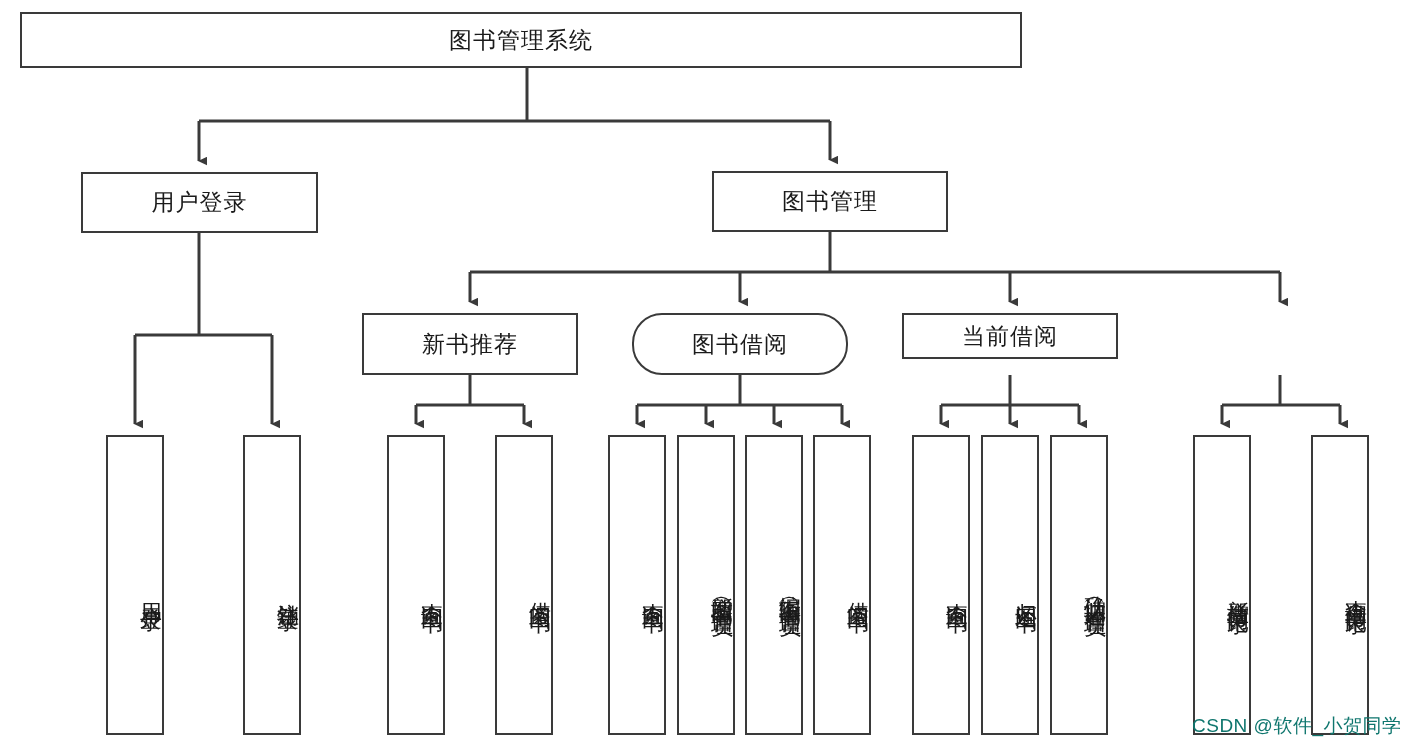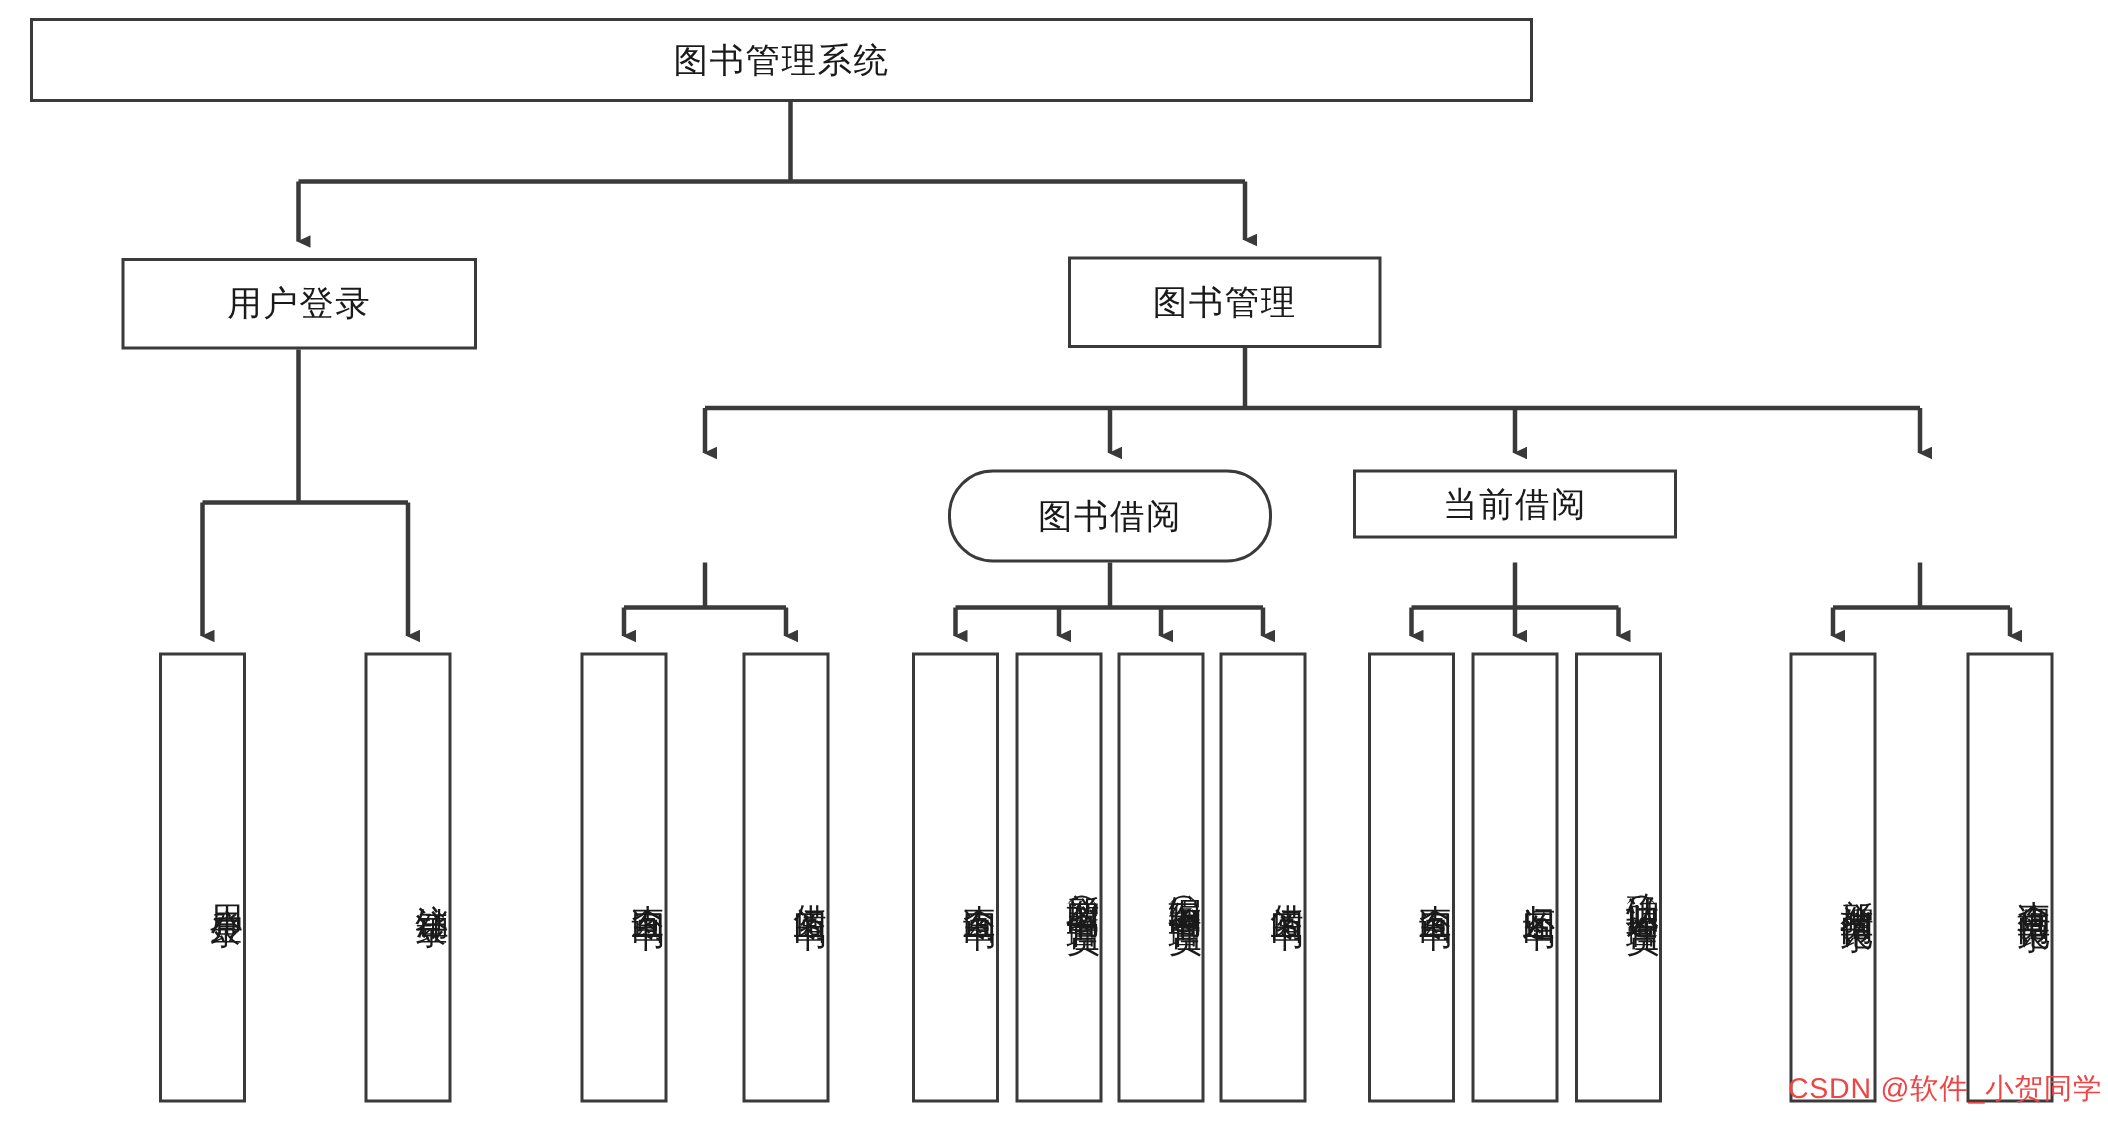--- a/index.html
+++ b/index.html
@@ -47,21 +47,21 @@
     white-space:nowrap;
   }
   svg.links{
     position:absolute;left:0;top:0;width:1405px;height:747px;
     pointer-events:none;
   }
   .watermark{
     position:absolute;
     left:1192px;top:713px;
     font-size:19px;
-    color:#ef4444;
+    color:#0f766e;
     letter-spacing:0.5px;
     white-space:nowrap;
     font-family:"Liberation Sans","DejaVu Sans",sans-serif;
   }
 </style>
 </head>
 <body>
 
 <div id="diagram">
 
@@ -115,24 +115,27 @@
     </g>
   </svg>
 
   <div class="node horiz root" style="left:20px;top:12px;width:1002px;height:56px;">
     <span>图书管理系统</span>
   </div>
 
   <div class="node horiz" style="left:81px;top:172px;width:237px;height:61px;">
     <span>用户登录</span>
   </div>
-  <div class="node horiz" style="left:712px;top:171px;width:209px;height:61px;">
+  <div class="node horiz" style="left:712px;top:171px;width:236px;height:61px;">
     <span>图书管理</span>
   </div>
 
+  <div class="node horiz" style="left:362px;top:313px;width:216px;height:62px;">
+    <span>新书推荐</span>
+  </div>
   <div class="node horiz" style="left:632px;top:313px;width:216px;height:62px;border-radius:30px;">
     <span>图书借阅</span>
   </div>
   <div class="node horiz" style="left:902px;top:313px;width:216px;height:46px;">
     <span>当前借阅</span>
   </div>
 
   <div class="node leaf" style="left:106px;top:435px;width:58px;height:300px;">
     <span class="leaf-text">用户登录</span>
   </div>

